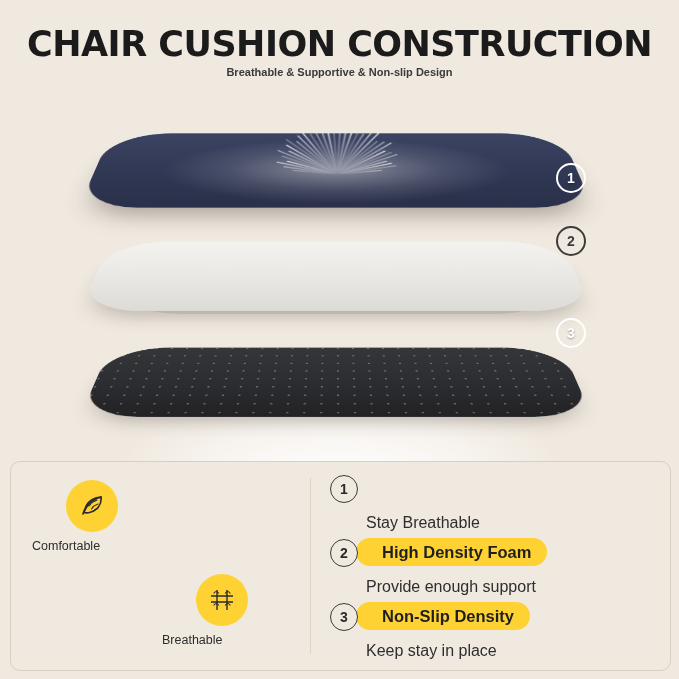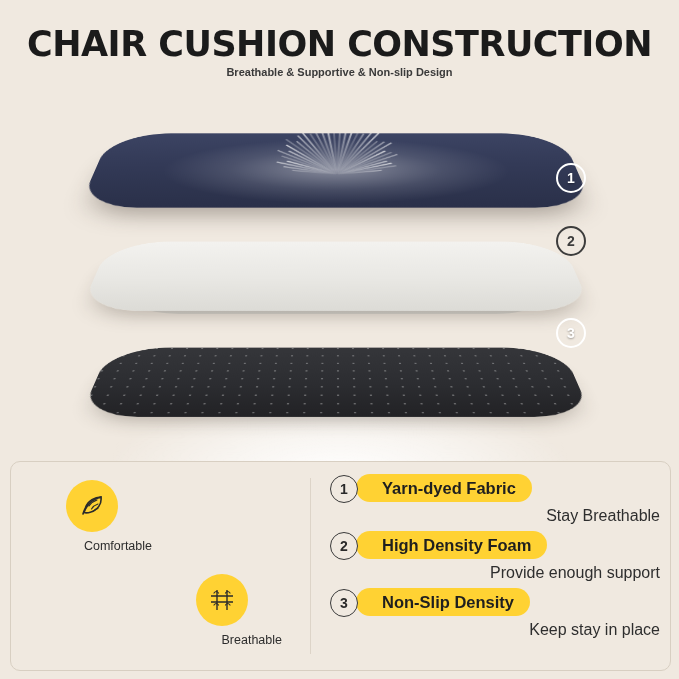--- a/index.html
+++ b/index.html
@@ -111,21 +111,21 @@
   .panel{
     position:absolute;left:10px;top:461px;width:659px;height:208px;
     border:1px solid #d8cfc2;border-radius:10px;background:#f0e9e0;
   }
   .divider{
     position:absolute;left:310px;top:478px;width:1px;height:176px;background:#ddd4c8;
   }
 
   
   .features{position:absolute;left:28px;top:478px;width:266px;height:176px;}
-  .feature{position:absolute;width:120px;text-align:right;}
+  .feature{position:absolute;width:120px;text-align:left;}
   .f-0{left:4px;top:2px;}
   .f-1{left:134px;top:2px;}
   .f-2{left:4px;top:96px;}
   .f-3{left:134px;top:96px;}
   .f-circle{
     width:52px;height:52px;border-radius:50%;
     background:#ffd233;margin:0 auto 7px auto;
     display:flex;align-items:center;justify-content:center;
   }
   .f-label{font-size:12.5px;color:#2c2c2c;}
@@ -140,21 +140,21 @@
     display:flex;align-items:center;
     padding:0 16px 0 26px;
     font-size:16.5px;font-weight:bold;color:#1f1f1f;white-space:nowrap;
   }
   .num{
     position:absolute;left:0px;top:1px;width:26px;height:26px;border-radius:50%;
     border:1.6px solid #3a3a3a;background:#f0e9e0;
     display:flex;align-items:center;justify-content:center;
     font-size:14px;font-weight:bold;color:#2a2a2a;z-index:2;
   }
-  .desc{margin:5px 0 0 36px;font-size:16px;color:#2e2e2e;text-align:right;}
+  .desc{margin:12px 0 0 36px;font-size:16px;color:#2e2e2e;}
 </style>
 </head>
 <body>
 
 <div class="page">
 
   <div class="title">CHAIR CUSHION CONSTRUCTION</div>
   <div class="subtitle">Breathable &amp; Supportive &amp; Non-slip Design</div>
 
   <div class="hero">
@@ -243,21 +243,20 @@
         </svg>
       </div>
       <div class="f-label">Breathable</div>
     </div>
   </div>
 
   <div class="list">
 
     <div class="item">
       <div class="item-head">
-        <div class="pill">Yarn-dyed Fabric</div>
         <div class="num">1</div>
       </div>
       <div class="desc">Stay Breathable</div>
     </div>
 
     <div class="item">
       <div class="item-head">
         <div class="pill">High Density Foam</div>
         <div class="num">2</div>
       </div>

